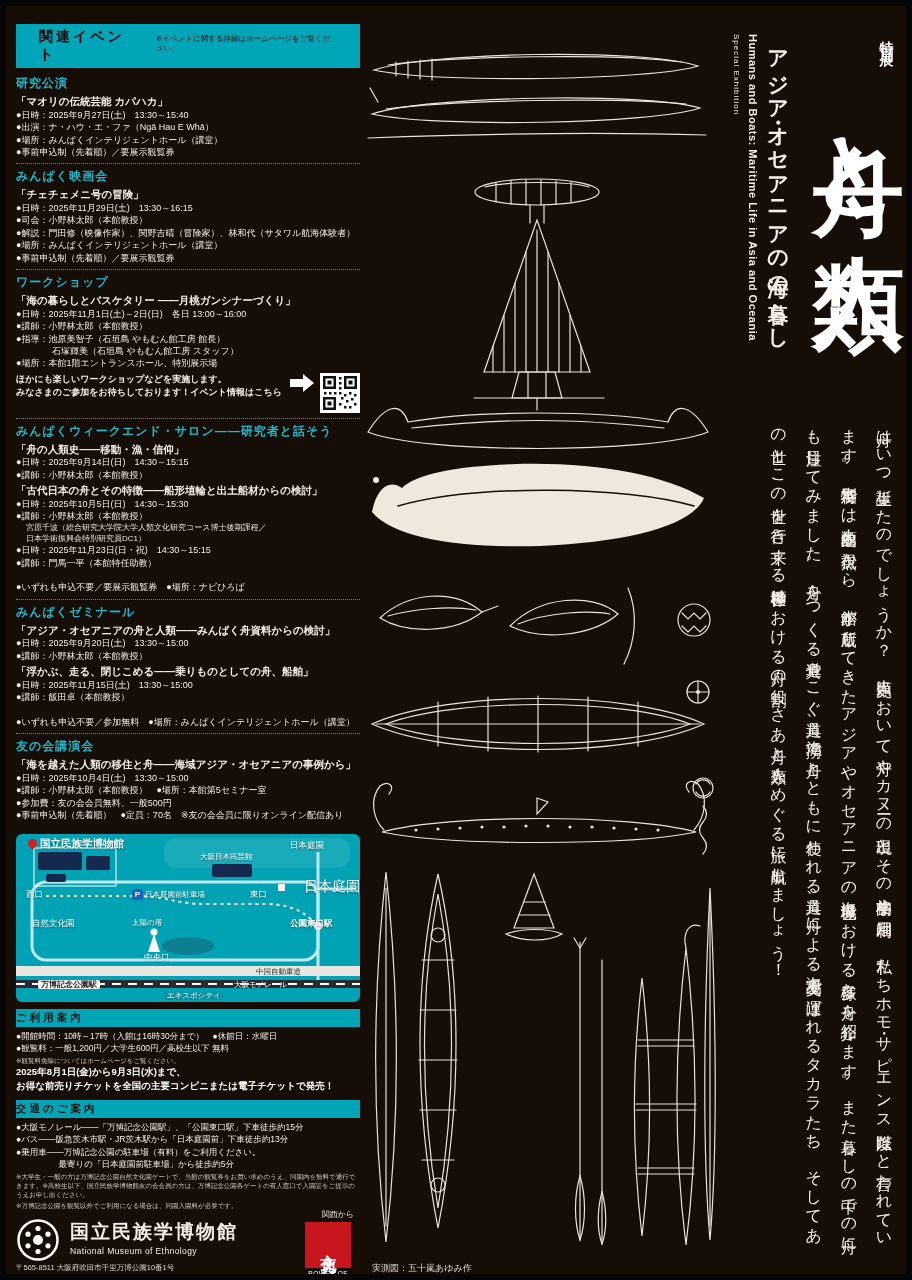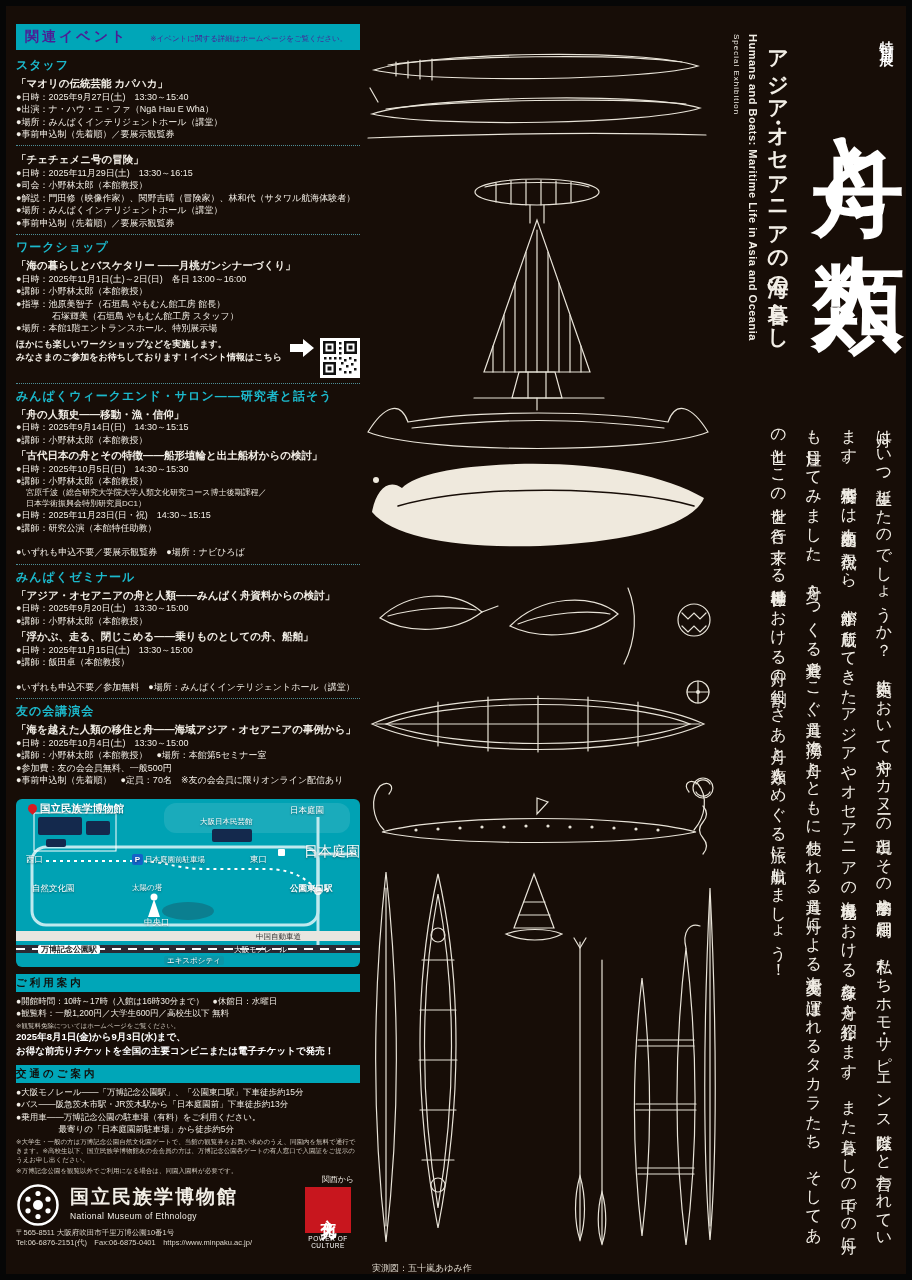--- a/index.html
+++ b/index.html
@@ -3,21 +3,21 @@
 <meta charset="utf-8">
 <style>
   *{margin:0;padding:0;box-sizing:border-box}
   html,body{background:#000}
   #poster{position:relative;width:912px;height:1280px;background:#170d07;border:6px solid #060606;overflow:hidden;
           font-family:"Liberation Sans","DejaVu Sans",sans-serif;color:#f2eee6}
   .v{writing-mode:vertical-rl}
 
   
   .left{position:absolute;left:10px;top:18px;width:344px}
-  .lc-header{display:flex;align-items:baseline;gap:22px;background:#00a6b8;color:#4c1d95;padding:4px 9px;margin-bottom:3px}
+  .lc-header{display:flex;align-items:baseline;gap:22px;background:#00a6b8;color:#000000;padding:4px 23px;margin-bottom:3px}
   .lc-header .t{font-size:14px;font-weight:bold;letter-spacing:3px}
   .lc-header .n{font-size:7.5px}
   .sec{padding:4px 0 5px;border-bottom:1px dotted #4d8d96}
   .sec h3{color:#1cb9cc;font-size:12px;font-weight:bold;letter-spacing:1px;margin-bottom:2px}
   .et{font-size:10.5px;font-weight:bold;line-height:1.4;margin-top:2px}
   .el{font-size:9px;line-height:1.38}
   .el.small{font-size:8px;line-height:1.35;padding-left:10px;color:#e8e2d8}
   .efoot{font-size:9px;line-height:1.4;margin-top:12px}
   .ws-footer{display:flex;gap:6px;margin-top:3px}
   .ws-notes{flex:1;font-size:9px;line-height:1.45;font-weight:bold}
@@ -74,29 +74,30 @@
 <div id="poster">
 
   <div class="left">
 
     <div class="lc-header">
       <span class="t">関連イベント</span>
       <span class="n">※イベントに関する詳細はホームページをご覧ください。</span>
     </div>
 
     <section class="sec">
-      <h3>スタッフ</h3>
+      <h3>研究公演</h3>
       <div class="et">「マオリの伝統芸能 カパハカ」</div>
       <div class="el">●日時：2025年9月27日(土)　13:30～15:40</div>
       <div class="el">●出演：ナ・ハウ・エ・ファ（Ngā Hau E Whā）</div>
       <div class="el">●場所：みんぱくインテリジェントホール（講堂）</div>
       <div class="el">●事前申込制（先着順）／要展示観覧券</div>
     </section>
 
     <section class="sec">
+      <h3>みんぱく映画会</h3>
       <div class="et">「チェチェメニ号の冒険」</div>
       <div class="el">●日時：2025年11月29日(土)　13:30～16:15</div>
       <div class="el">●司会：小野林太郎（本館教授）</div>
       <div class="el">●解説：門田修（映像作家）、関野吉晴（冒険家）、林和代（サタワル航海体験者）</div>
       <div class="el">●場所：みんぱくインテリジェントホール（講堂）</div>
       <div class="el">●事前申込制（先着順）／要展示観覧券</div>
     </section>
 
     <section class="sec">
       <h3>ワークショップ</h3>
@@ -156,21 +157,21 @@
       <h3>みんぱくウィークエンド・サロン――研究者と話そう</h3>
       <div class="et">「舟の人類史――移動・漁・信仰」</div>
       <div class="el">●日時：2025年9月14日(日)　14:30～15:15</div>
       <div class="el">●講師：小野林太郎（本館教授）</div>
       <div class="et">「古代日本の舟とその特徴――船形埴輪と出土船材からの検討」</div>
       <div class="el">●日時：2025年10月5日(日)　14:30～15:30</div>
       <div class="el">●講師：小野林太郎（本館教授）</div>
       <div class="el small">宮原千波（総合研究大学院大学人類文化研究コース博士後期課程／</div>
       <div class="el small">日本学術振興会特別研究員DC1）</div>
       <div class="el">●日時：2025年11月23日(日・祝)　14:30～15:15</div>
-      <div class="el">●講師：研究公演（本館特任助教）</div>
+      <div class="el">●講師：門馬一平（本館特任助教）</div>
       <div class="efoot">●いずれも申込不要／要展示観覧券　●場所：ナビひろば</div>
     </section>
 
     <section class="sec">
       <h3>みんぱくゼミナール</h3>
       <div class="et">「アジア・オセアニアの舟と人類――みんぱく舟資料からの検討」</div>
       <div class="el">●日時：2025年9月20日(土)　13:30～15:00</div>
       <div class="el">●講師：小野林太郎（本館教授）</div>
       <div class="et">「浮かぶ、走る、閉じこめる――乗りものとしての舟、船舶」</div>
       <div class="el">●日時：2025年11月15日(土)　13:30～15:00</div>

